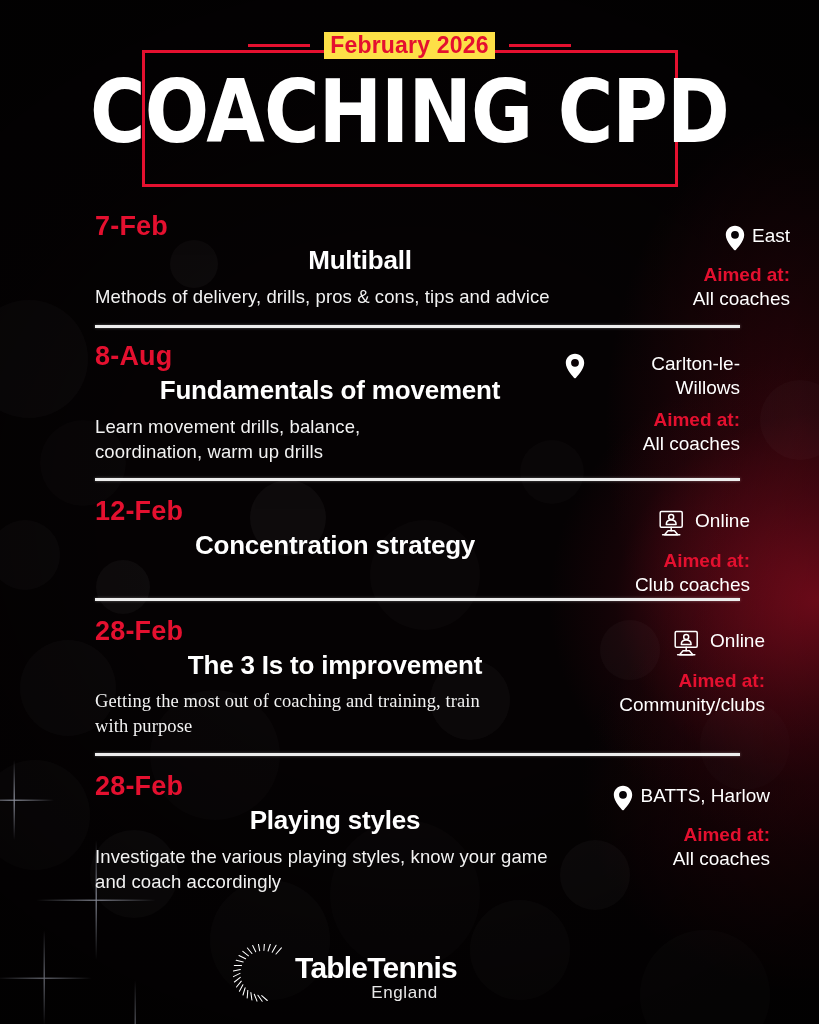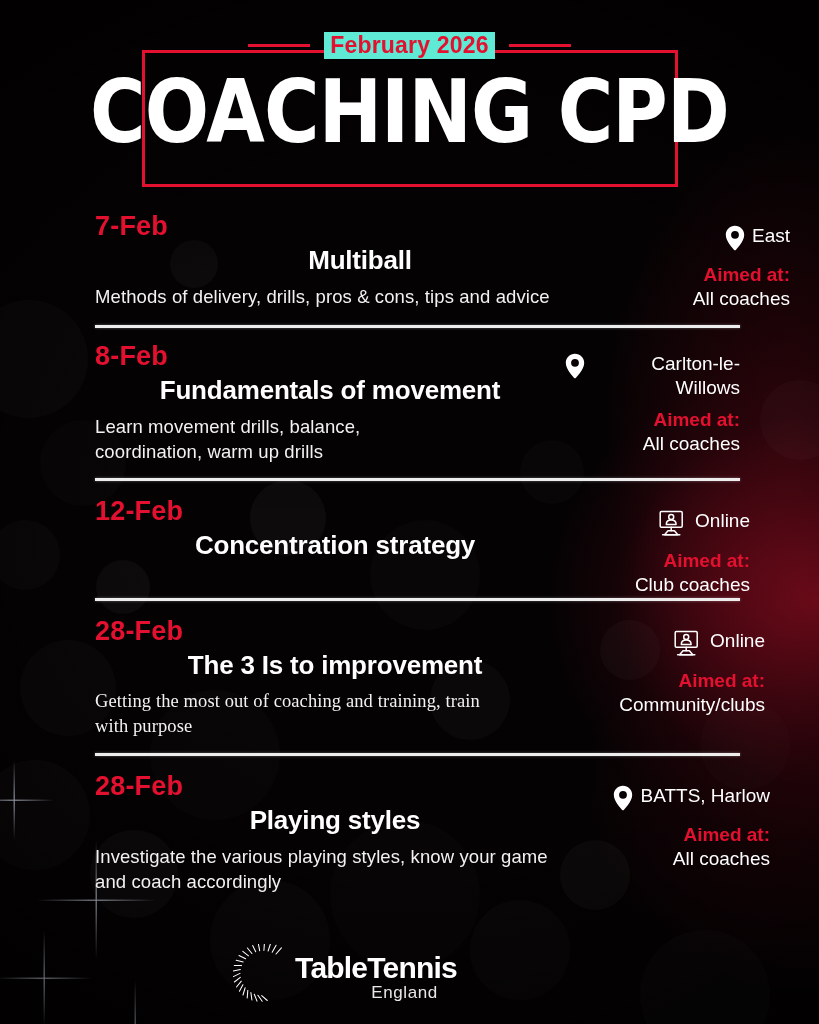--- a/index.html
+++ b/index.html
@@ -77,21 +77,21 @@
     z-index:6;
   }
   .month-rule {
     width:62px; height:3px; background:#E4102F;
   }
   .month-label {
     color:#E4102F;
     font-size:23px;
     font-weight:bold;
     letter-spacing:0.2px;
-    background:#5eead4;
+    background:#fde047;
     padding:0 6px;
     white-space:nowrap;
     text-align:right;
   }
 
   .main-title {
     position:absolute;
     left:0; top:62px; width:819px;
     text-align:center;
     color:#ffffff;
@@ -300,21 +300,21 @@
           <span class="venue-text">East</span>
         </div>
         <div class="aimed-label">Aimed at:</div>
         <div class="aimed-value">All coaches</div>
       </div>
     </div>
     <div class="divider"></div>
 
     <div class="event" style="padding-top:12px; padding-bottom:14px;">
       <div class="event-left" style="width:470px; flex:0 0 470px;">
-        <div class="event-date">8-Feb</div>
+        <div class="event-date">8-Aug</div>
         <div class="event-title">Fundamentals of movement</div>
         <div class="event-desc" style="max-width:330px;">Learn movement drills, balance, coordination, warm up drills</div>
       </div>
       <div class="event-right" style="padding-top:12px;">
         <div class="venue-row">
           <span class="venue-icon">
             <svg width="20" height="26" viewBox="0 0 20 26">
               <path d="M10 0.8C4.9 0.8 0.8 4.9 0.8 10c0 6.6 8.1 14.6 8.4 14.9a1.1 1.1 0 0 0 1.6 0c0.3-0.3 8.4-8.3 8.4-14.9C19.2 4.9 15.1 0.8 10 0.8z" fill="#ffffff"></path>
               <circle cx="10" cy="9.8" r="3.9" fill="#0a0205"></circle>
             </svg>

